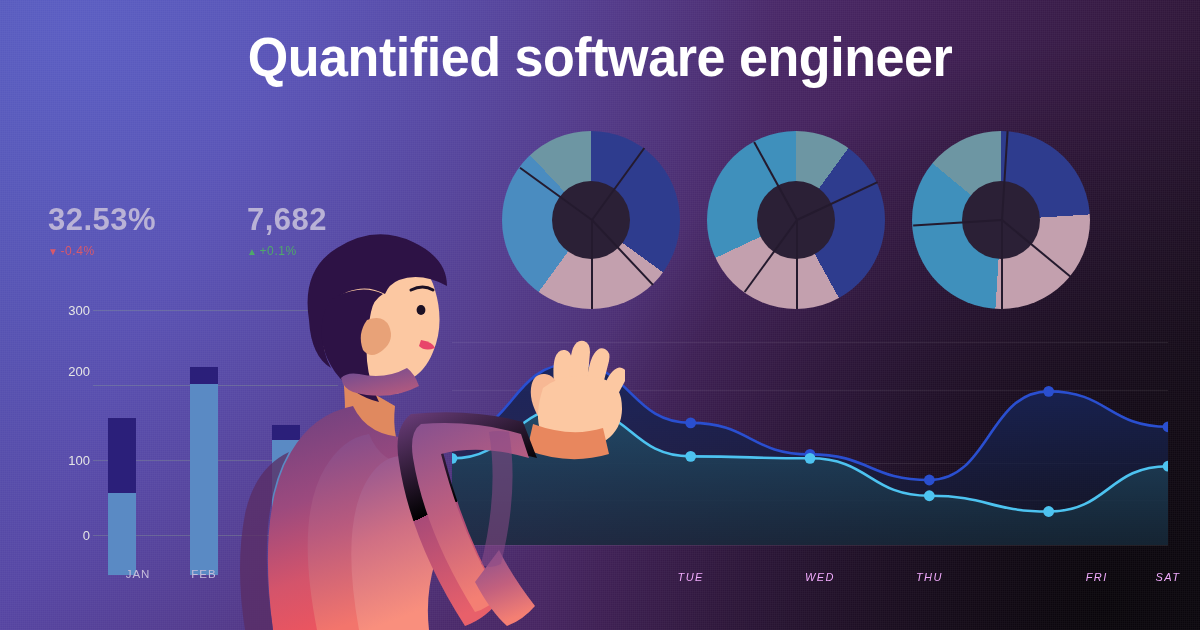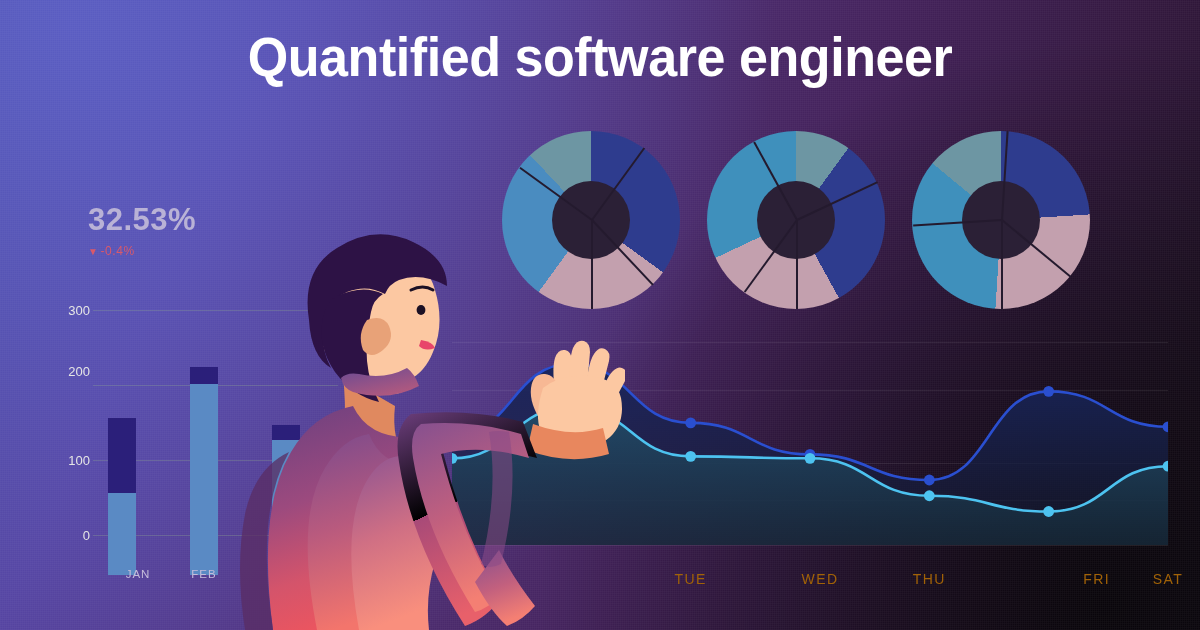--- a/index.html
+++ b/index.html
@@ -15,21 +15,21 @@
   }
   .bg-noise{position:absolute;inset:0;opacity:.055;
     background-image:
       repeating-linear-gradient(0deg, rgba(255,255,255,.5) 0 1px, rgba(0,0,0,0) 1px 2px),
       repeating-linear-gradient(90deg, rgba(255,255,255,.5) 0 1px, rgba(0,0,0,0) 1px 2px);}
   .title{position:absolute;left:0;right:0;top:24px;text-align:center;
     color:#ffffff;font-size:56px;font-weight:bold;letter-spacing:-.5px;
     font-family:"Liberation Sans","DejaVu Sans",sans-serif;
     font-stretch:condensed;transform:scaleX(.93);transform-origin:50% 50%;}
   
-  .kpi{position:absolute;margin-left:40px;}
+  .kpi{position:absolute;}
   .kpi .val{font-size:31px;font-weight:bold;color:#b9b2d6;letter-spacing:.5px;line-height:1;}
   .kpi .dlt{font-size:12px;margin-top:9px;letter-spacing:.6px;}
   .kpi .dlt .ar{font-size:10px;margin-right:2px;}
   #kpi1{left:48px;top:204px;}
   #kpi2{left:247px;top:204px;}
   
   #barchart{position:absolute;left:38px;top:310px;width:300px;height:265px;}
   .bc-grid{position:absolute;left:55px;right:0;height:1px;background:rgba(150,180,140,.28);}
   .bc-ylab{position:absolute;right:calc(100% - 52px);transform:translateY(-50%);
     color:#e5e5e5;font-size:13px;text-align:right;width:48px;}
@@ -39,38 +39,44 @@
   .bc-xlab{position:absolute;top:258px;color:#c4bcda;font-size:11.5px;letter-spacing:1px;transform:translateX(-50%);}
   
   .donut{position:absolute;width:178px;height:178px;border-radius:50%;}
   .donut .hole{position:absolute;left:28%;top:28%;width:44%;height:44%;border-radius:50%;background:#2b2036;}
   #donut1{left:502px;top:131px;}
   #donut2{left:707px;top:131px;}
   #donut3{left:912px;top:131px;}
   
   #linechart{position:absolute;left:452px;top:330px;width:716px;height:244px;}
   .lc-grid{position:absolute;left:0;right:0;height:1px;background:rgba(255,255,255,.075);}
-  .lc-xlab{position:absolute;color:#a16207;font-size:14px;letter-spacing:1.4px;transform:translateX(-50%);}
+  .lc-xlab{position:absolute;color:#f0abfc;font-size:11px;letter-spacing:1.4px;transform:translateX(-50%);font-style:italic;}
   .lc-svg{position:absolute;left:0;top:0;}
   
   #person{position:absolute;left:225px;top:228px;width:400px;height:402px;}
 </style>
 </head>
 <body>
 
 <div id="stage">
   <div class="bg"></div>
   <div class="bg-noise"></div>
 
   <div class="title">Quantified software engineer</div>
 
   <div class="kpi" id="kpi1">
     <div class="val">32.53%</div>
     <div class="dlt" style="color: rgb(217, 89, 106);">
       <span class="ar">▼</span><span>-0.4%</span>
+    </div>
+  </div>
+  <div class="kpi" id="kpi2">
+    <div class="val">7,682</div>
+    <div class="dlt" style="color: rgb(79, 168, 106);">
+      <span class="ar">▲</span><span>+0.1%</span>
     </div>
   </div>
 
   <div id="barchart">
       <div class="bc-grid" style="top: 225px;"></div>
       <div class="bc-ylab" style="top: 225px;">0</div>
       <div class="bc-grid" style="top: 150px;"></div>
       <div class="bc-ylab" style="top: 150px;">100</div>
       <div class="bc-grid" style="top: 75px;"></div>
       <div class="bc-ylab" style="top: 61px;">200</div>

